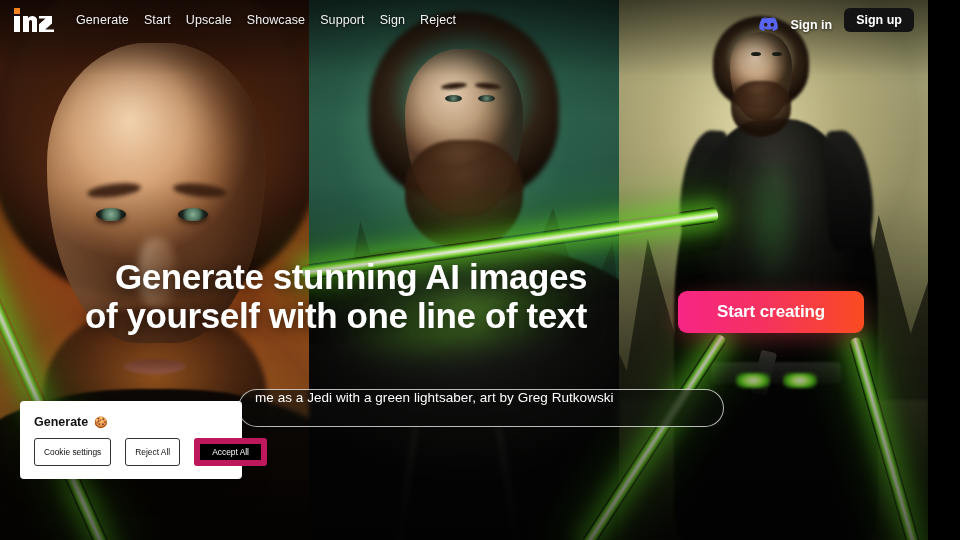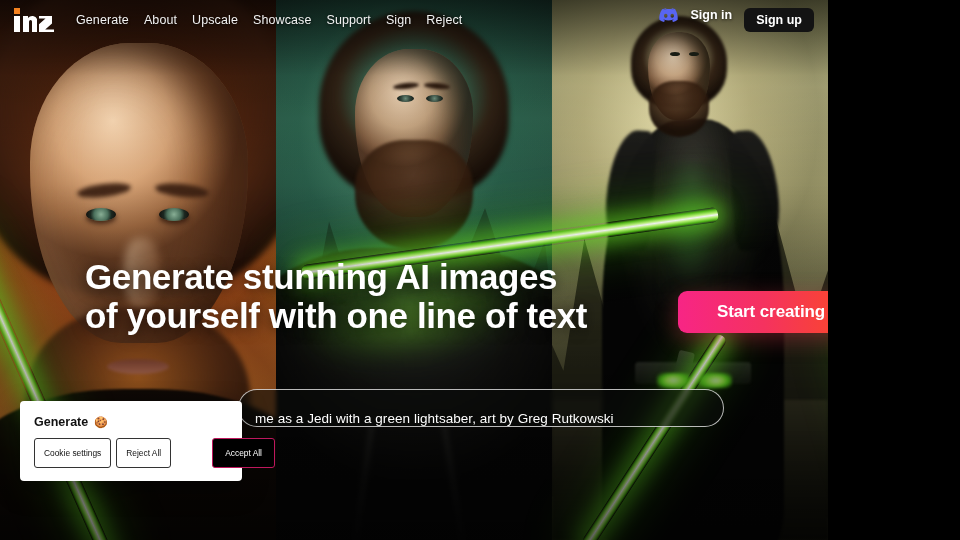--- a/index.html
+++ b/index.html
@@ -7,21 +7,21 @@
   html, body {
     width: 960px;
     height: 540px;
     overflow: hidden;
     background: #000;
     font-family: "Liberation Sans", sans-serif;
   }
 
   #stage {
     position: relative;
-    width: 828px;
+    width: 928px;
     height: 540px;
     overflow: hidden;
     background: #0a0a0a;
   }
 
   
   .panels {
     position: absolute;
     inset: 0;
     display: flex;
@@ -364,21 +364,21 @@
   .nav-link {
     color: #f2f2f2;
     font-size: 12.5px;
     letter-spacing: .1px;
     cursor: pointer;
     text-shadow: 0 1px 3px rgba(0,0,0,.75);
     white-space: nowrap;
   }
   .nav-right {
     margin-left: auto;
-    display: flex; align-items: flex-start; gap: 12px;
+    display: flex; align-items: flex-end; gap: 12px;
   }
   .discord-icon { width: 20px; height: 15px; display: block; cursor: pointer; }
   .signin {
     color: #ffffff;
     font-size: 12.5px;
     font-weight: bold;
     cursor: pointer;
     text-shadow: 0 1px 3px rgba(0,0,0,.7);
   }
   .signup {
@@ -399,21 +399,21 @@
     left: 85px; top: 258px;
     z-index: 30;
     color: #ffffff;
     font-size: 35px;
     font-weight: bold;
     line-height: 1.1;
     letter-spacing: -.4px;
     text-shadow: 0 2px 14px rgba(0,0,0,.6);
     pointer-events: none;
   }
-  .headline span { display: block; }
+  .headline span { display: block; text-align: right; }
 
   .cta {
     position: absolute;
     left: 678px; top: 291px;
     z-index: 32;
     width: 186px; height: 42px;
     border: none;
     border-radius: 9px;
     background: linear-gradient(90deg, #f72585 0%, #f5325f 46%, #fa4b21 100%);
     color: #ffffff;
@@ -423,21 +423,21 @@
     letter-spacing: -.1px;
     cursor: pointer;
     box-shadow: 0 6px 22px rgba(240,60,80,.35);
   }
 
   .prompt-bar {
     position: absolute;
     left: 238px; top: 389px;
     z-index: 31;
     width: 486px; height: 38px;
-    display: flex; align-items: flex-end;
+    display: flex; align-items: flex-start;
     padding: 0 16px;
     border-radius: 19px;
     border: 1px solid rgba(255,255,255,.72);
     background: rgba(10,12,10,.58);
     backdrop-filter: blur(2px);
   }
   .prompt-input {
     width: 100%;
     background: transparent;
     border: none; outline: none;
@@ -466,41 +466,40 @@
     color: #111111;
     margin-bottom: 9px;
   }
   .cookie-emoji { font-size: 11px; line-height: 1; }
   .cookie-body {
     font-size: 8.4px;
     line-height: 1.72;
     color: #2e2e2e;
     margin-bottom: 12px;
   }
-  .cookie-actions { display: flex; gap: 5px; }
+  .cookie-actions { display: flex; gap: 14px; }
   .cbtn {
     font-family: inherit;
     font-size: 8.4px;
     padding: 6px 9px;
     border-radius: 3px;
     cursor: pointer;
     white-space: nowrap;
     line-height: 1;
   }
   .cbtn-outline {
     background: #ffffff;
     color: #111111;
     border: 1px solid #333333;
   }
   .cbtn-solid {
     background: #000000;
     color: #ffffff;
-    border: 1px solid #be185d;
-    padding: 10px 12px;
-    margin-left: 36px;
+    border: 6px solid #be185d;
+    padding: 4px 12px;
   }
 </style>
 </head>
 <body>
 
 <div id="stage">
 
   <div class="panels">
 
     <div class="panel p1">
@@ -573,21 +572,21 @@
       <svg width="40" height="24" viewBox="0 0 40 24">
         <rect x="0" y="0" width="6" height="6" fill="#f5821f"></rect>
         <rect x="0" y="8" width="6" height="16" fill="#ffffff"></rect>
         <path d="M9 24 L9 8 L14 8 L14 10 Q16 7.6 19 8 Q22 8.4 23 11 L23 24 L18 24 L18 13.5 Q18 12 16.6 12 Q15 12 15 13.8 L15 24 Z" fill="#ffffff"></path>
         <path d="M25 8 L25 10.6 L31.5 10.6 L25 16.2 L25 24 L40 24 L40 21.4 L31.2 21.4 L38 15.6 L38 8 Z" fill="#ffffff"></path>
       </svg>
     </div>
 
     <div class="nav-links">
       <div class="nav-link">Generate</div>
-      <div class="nav-link">About</div>
+      <div class="nav-link">Start</div>
       <div class="nav-link">Upscale</div>
       <div class="nav-link">Showcase</div>
       <div class="nav-link">Support</div>
       <div class="nav-link">Sign</div>
       <div class="nav-link">Reject</div>
     </div>
 
     <div class="nav-right">
       <svg class="discord-icon" viewBox="0 0 24 18">
         <path fill="#5865f2" d="M20.3 1.6A19.8 19.8 0 0 0 15.4.3l-.25.5c1.6.4 2.9 1 4.2 1.8-2.2-1-4.4-1.5-7.35-1.5S6.85 1.6 4.65 2.6c1.3-.8 2.8-1.5 4.2-1.8L8.6.3A19.8 19.8 0 0 0 3.7 1.6C.9 5.8 0 10 .45 14.1c1.9 1.4 3.75 2.25 5.55 2.8.45-.6.85-1.25 1.2-1.95-.65-.25-1.3-.55-1.9-.9.15-.12.3-.24.45-.36 3.7 1.7 7.7 1.7 11.35 0 .15.12.3.24.45.36-.6.35-1.25.65-1.9.9.35.7.75 1.35 1.2 1.95 1.8-.55 3.65-1.4 5.55-2.8.55-4.75-.9-8.9-3.1-12.5ZM8.1 11.65c-1.15 0-2.1-1.05-2.1-2.35s.92-2.36 2.1-2.36c1.2 0 2.13 1.07 2.1 2.36 0 1.3-.93 2.35-2.1 2.35Zm7.8 0c-1.15 0-2.1-1.05-2.1-2.35s.92-2.36 2.1-2.36c1.2 0 2.13 1.07 2.1 2.36 0 1.3-.9 2.35-2.1 2.35Z"></path>

